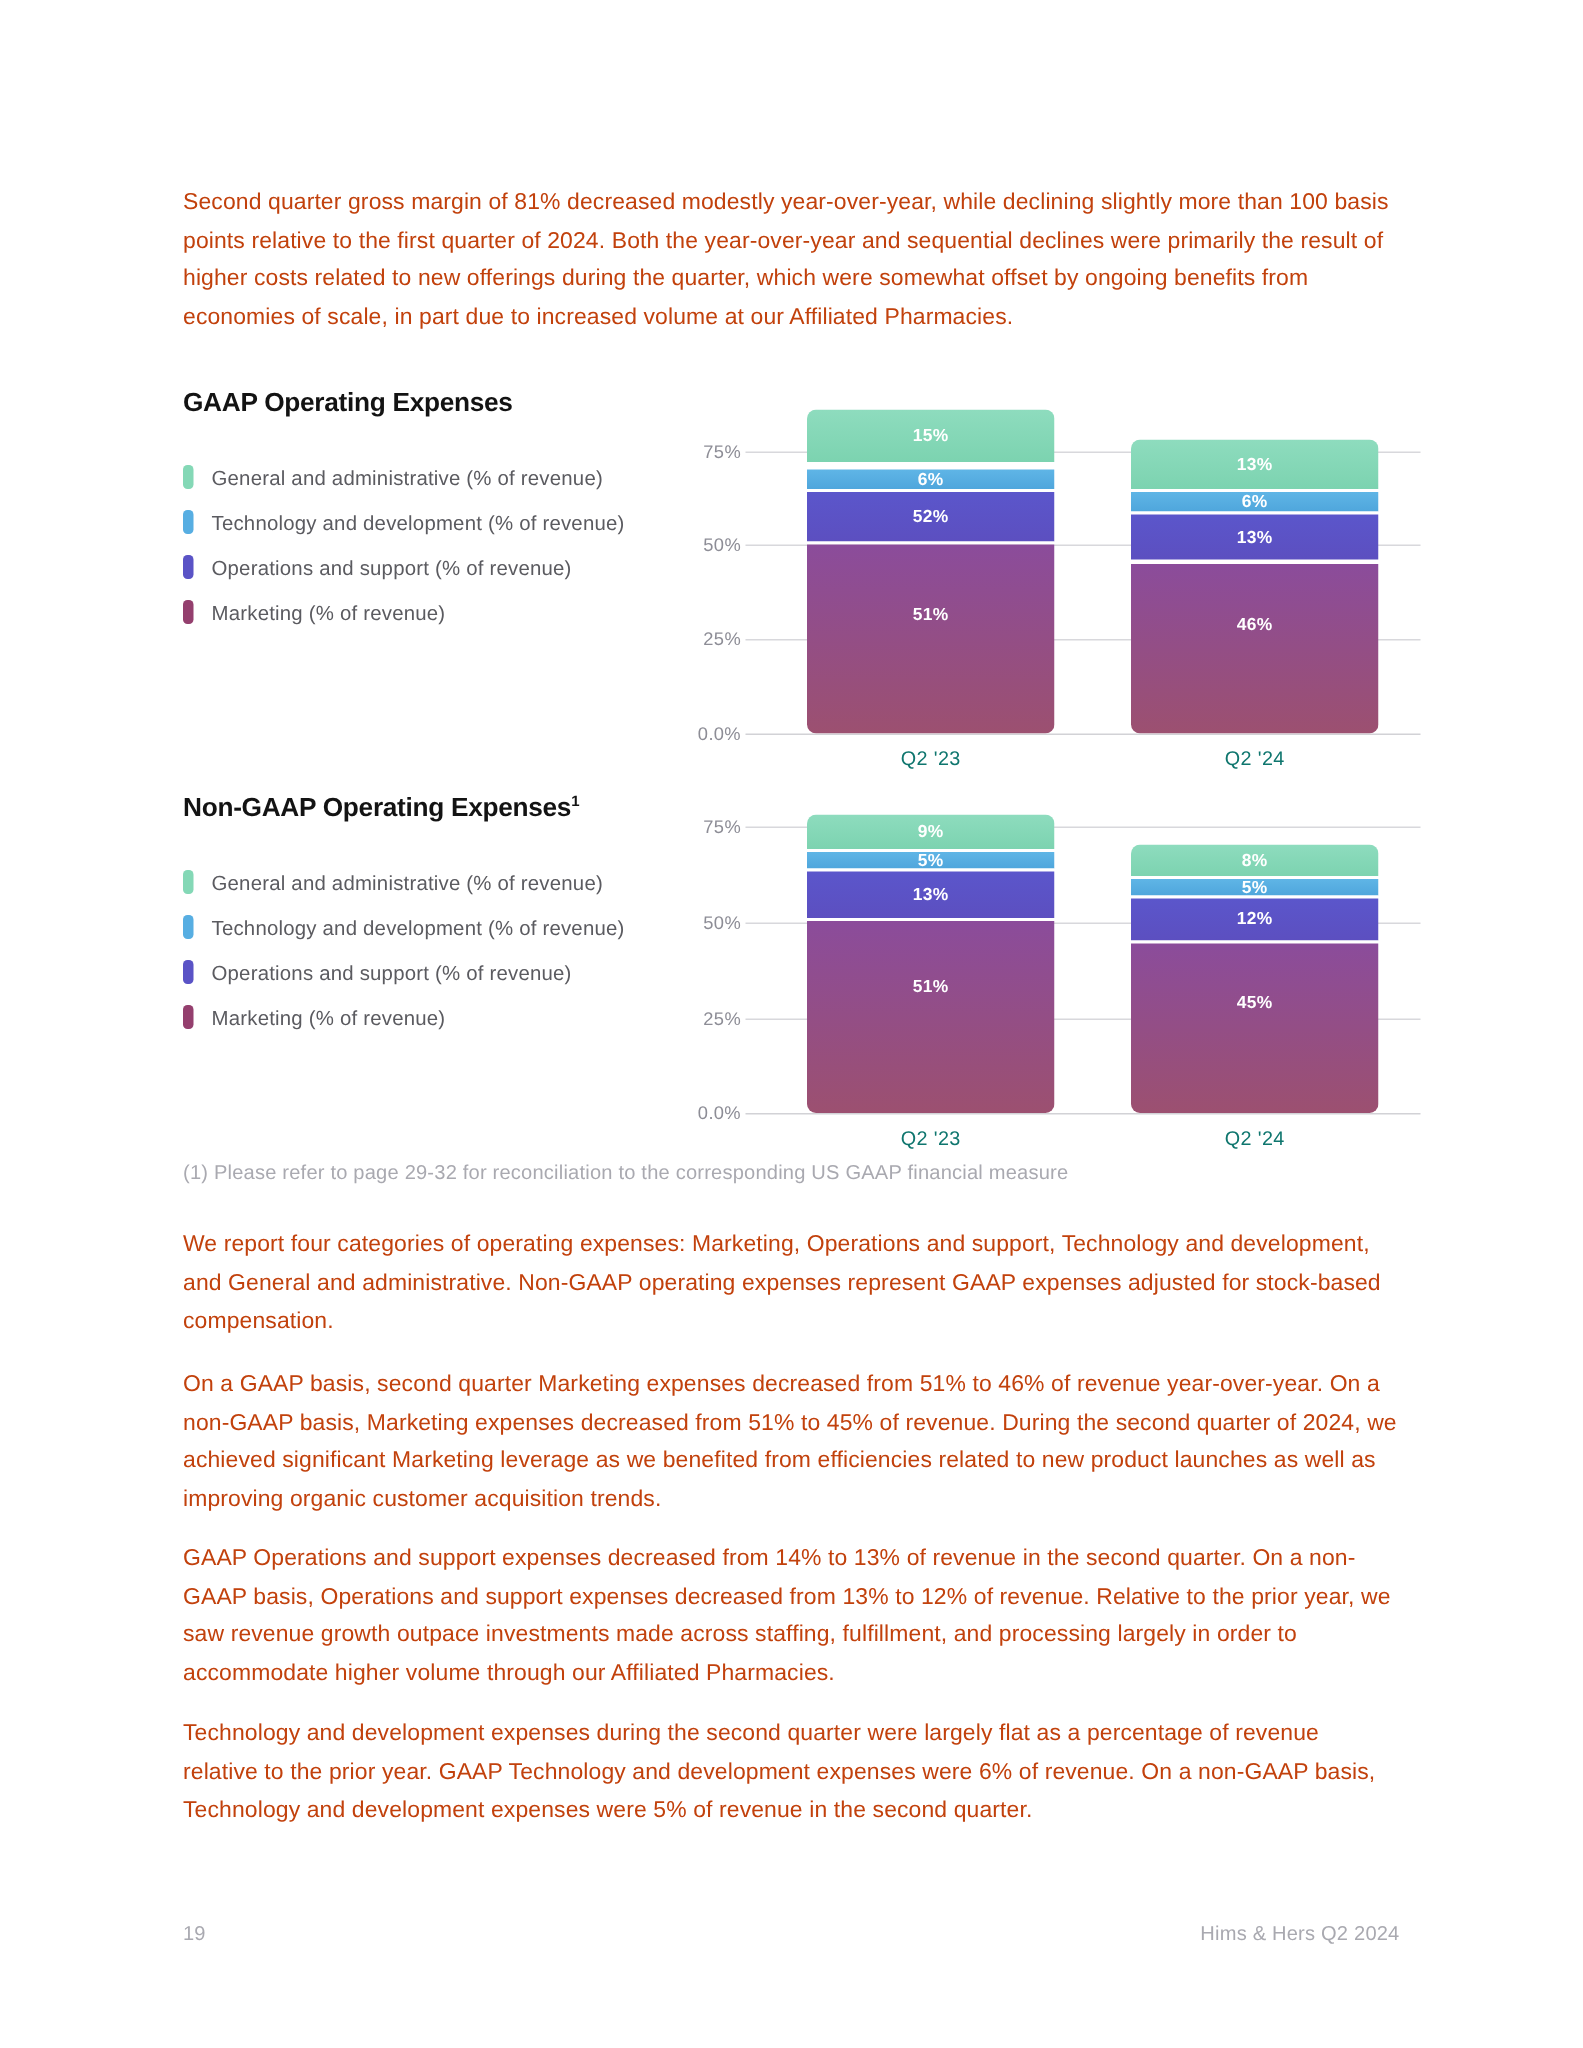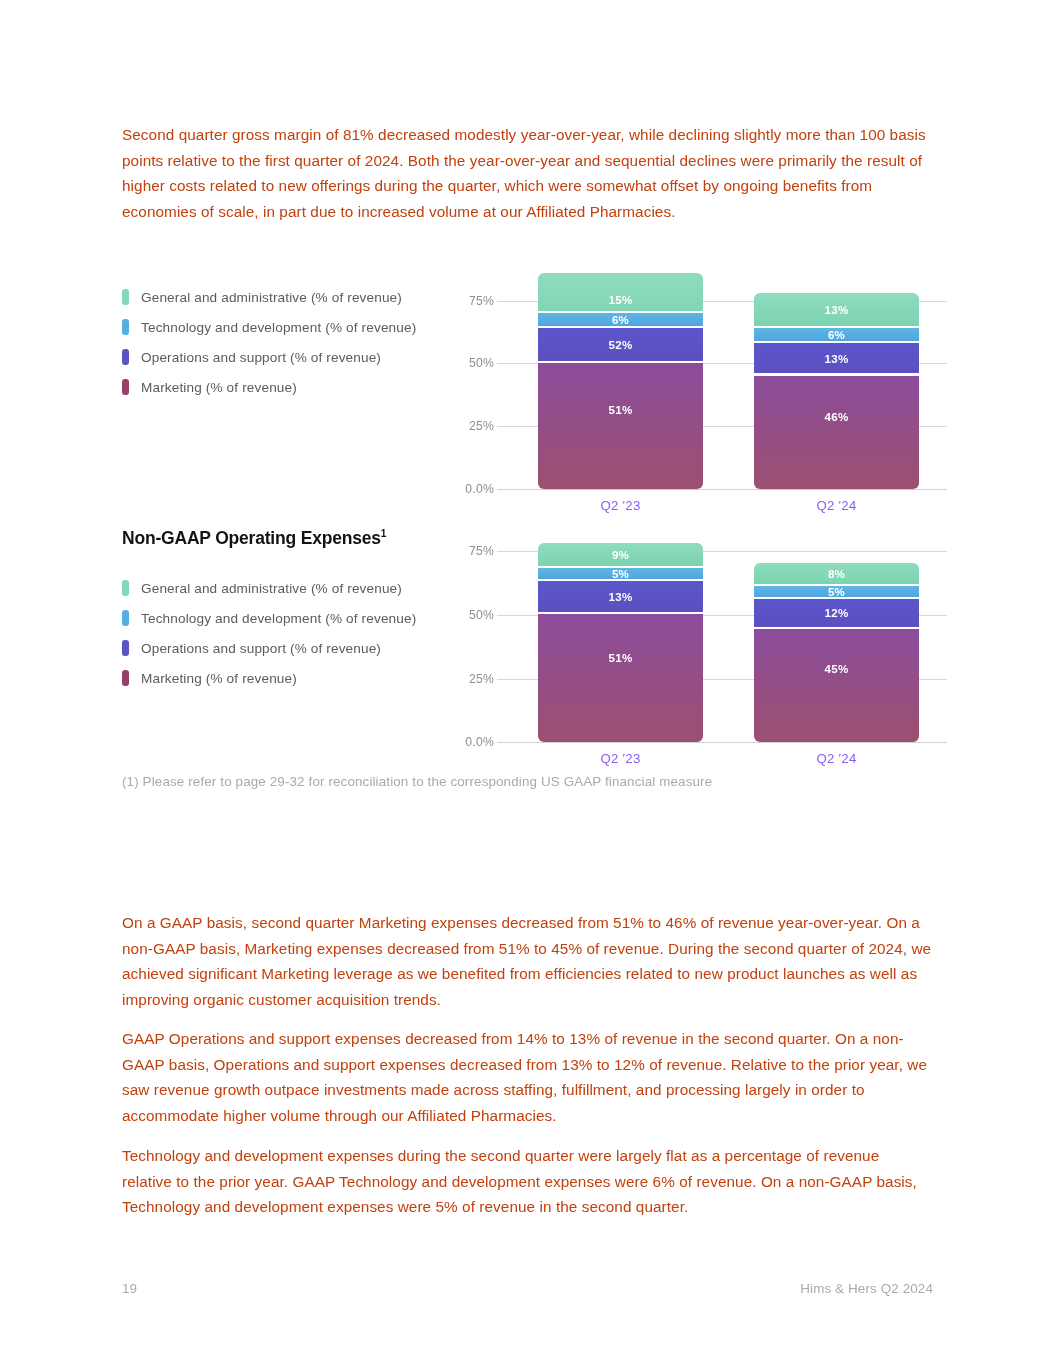--- a/index.html
+++ b/index.html
@@ -132,21 +132,21 @@
     position: absolute;
     left: 0; width: 100%;
     height: 2px;
     background: #ffffff;
   }
   .xtick {
     position: absolute;
     width: 165px;
     text-align: center;
     font-size: 13.2px;
-    color: #8b5cf6;
+    color: #0f766e;
     letter-spacing: 0.02em;
   }
 
   
   .footnote {
     position: absolute;
     left: 122px;
     font-size: 13.4px;
     color: #a9a9b0;
     letter-spacing: 0.01em;
@@ -176,20 +176,23 @@
 <body>
 
 <div class="page">
 
   <div class="intro-block">
     <p class="body-para">Second quarter gross margin of 81% decreased modestly year-over-year, while declining slightly more than 100 basis points relative to the first quarter of 2024. Both the year-over-year and sequential declines were primarily the result of higher costs related to new offerings during the quarter, which were somewhat offset by ongoing benefits from economies of scale, in part due to increased volume at our Affiliated Pharmacies.</p>
   </div>
 
   <div class="chart-block" id="gaap-chart-block">
     <div class="chart-left">
+      <h2 class="chart-title">
+        <span>GAAP Operating Expenses</span>
+      </h2>
       <div class="legend">
         <div class="legend-row">
           <span class="legend-swatch" style="background:#84D8B6"></span>
           <span class="legend-label">General and administrative (% of revenue)</span>
         </div>
         <div class="legend-row">
           <span class="legend-swatch" style="background:#57AEE2"></span>
           <span class="legend-label">Technology and development (% of revenue)</span>
         </div>
         <div class="legend-row">
@@ -210,21 +213,21 @@
         <div class="gridline" style="top:105px;"></div>
         <div class="gridline" style="top:168px;"></div>
         <div class="gridline baseline" style="top:231px;"></div>
 
         <div class="ytick" style="top:36px;">75%</div>
         <div class="ytick" style="top:98px;">50%</div>
         <div class="ytick" style="top:161px;">25%</div>
         <div class="ytick" style="top:224px;">0.0%</div>
 
         <div class="bar" style="left:86px; top:15px; height:216px;">
-          <div class="seg" style="top:0px; height:52px; background:linear-gradient(180deg,#8EDCBE,#7CD3B0);">
+          <div class="seg" style="top:0px; height:35px; background:linear-gradient(180deg,#8EDCBE,#7CD3B0);">
             <span class="seg-label">15%</span>
           </div>
           <div class="seg-divider" style="top:37.7px;"></div>
           <div class="seg" style="top:39.7px; height:13.1px; background:linear-gradient(180deg,#5FB5E6,#4FA6DC);">
             <span class="seg-label">6%</span>
           </div>
           <div class="seg-divider" style="top:52.8px;"></div>
           <div class="seg" style="top:54.8px; height:33.2px; background:linear-gradient(180deg,#5B56CB,#5C4FC0);">
             <span class="seg-label">52%</span>
           </div>
@@ -333,20 +336,23 @@
         </div>
 
         <div class="xtick" style="left:86px; top:223px;">Q2 '23</div>
         <div class="xtick" style="left:302px; top:223px;">Q2 '24</div>
       </div>
     </div>
   </div>
 
   <div class="footnote" id="gaap-footnote">(1) Please refer to page 29-32 for reconciliation to the corresponding US GAAP financial measure</div>
 
+  <div id="para-categories">
+    <p class="body-para">We report four categories of operating expenses: Marketing, Operations and support, Technology and development, and General and administrative. Non-GAAP operating expenses represent GAAP expenses adjusted for stock-based compensation.</p>
+  </div>
   <div id="para-marketing">
     <p class="body-para">On a GAAP basis, second quarter Marketing expenses decreased from 51% to 46% of revenue year-over-year. On a non-GAAP basis, Marketing expenses decreased from 51% to 45% of revenue. During the second quarter of 2024, we achieved significant Marketing leverage as we benefited from efficiencies related to new product launches as well as improving organic customer acquisition trends.</p>
   </div>
   <div id="para-operations">
     <p class="body-para">GAAP Operations and support expenses decreased from 14% to 13% of revenue in the second quarter. On a non-GAAP basis, Operations and support expenses decreased from 13% to 12% of revenue. Relative to the prior year, we saw revenue growth outpace investments made across staffing, fulfillment, and processing largely in order to accommodate higher volume through our Affiliated Pharmacies.</p>
   </div>
   <div id="para-technology">
     <p class="body-para">Technology and development expenses during the second quarter were largely flat as a percentage of revenue relative to the prior year. GAAP Technology and development expenses were 6% of revenue. On a non-GAAP basis, Technology and development expenses were 5% of revenue in the second quarter.</p>
   </div>
 

